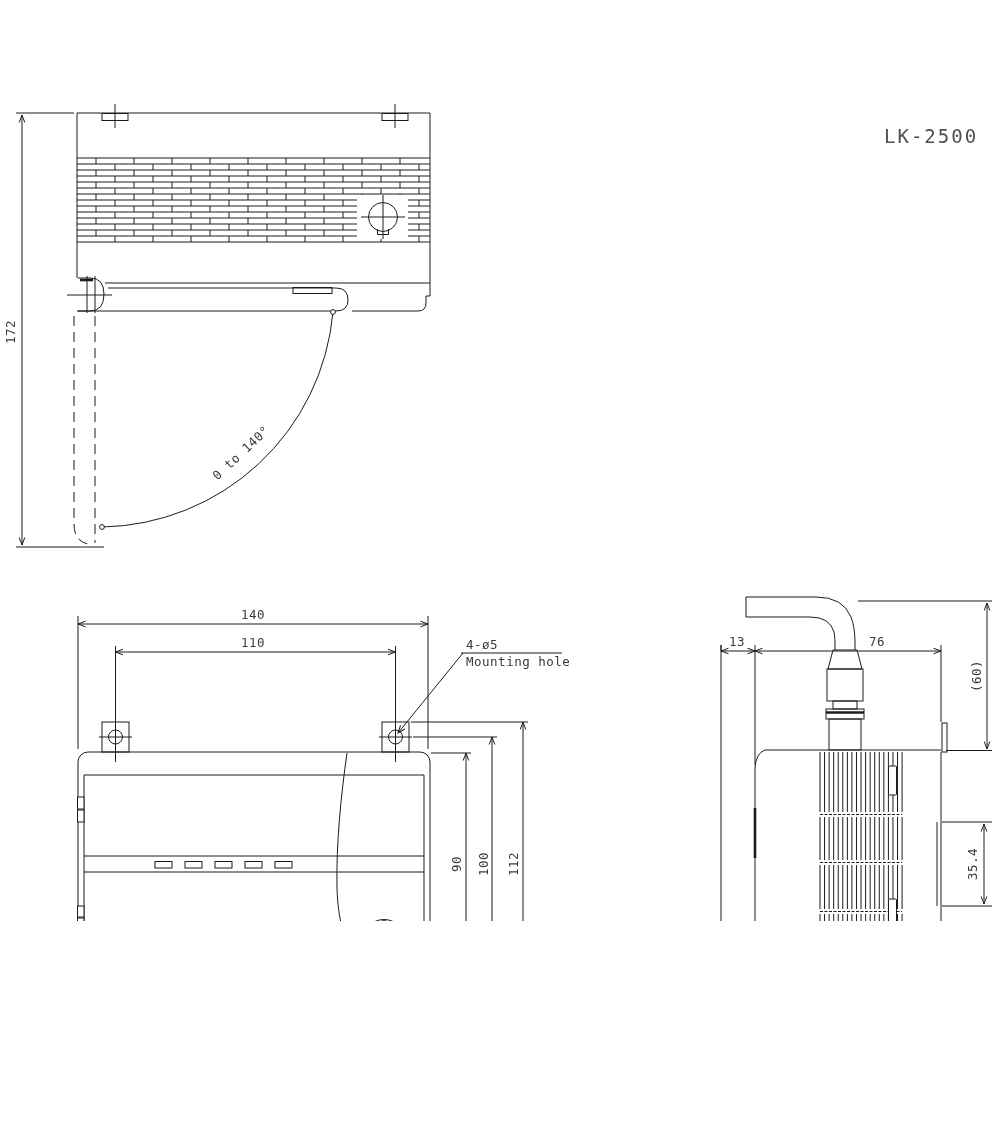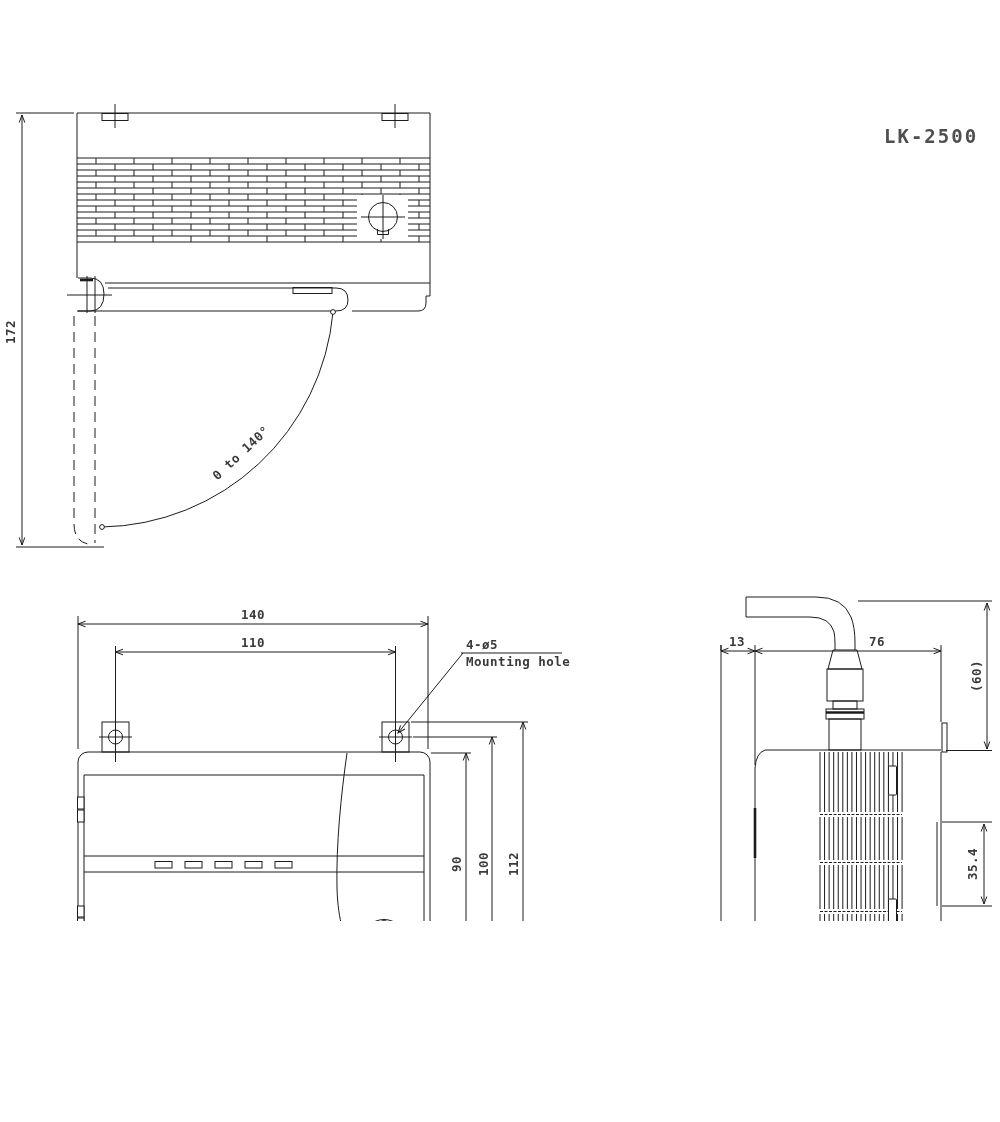--- a/index.html
+++ b/index.html
@@ -1,16 +1,16 @@
 <!DOCTYPE html>
 <html><head>
 <meta charset="utf-8">
 <style>
   html,body{margin:0;padding:0;background:#ffffff;}
-  #stage{position:relative;width:1000px;height:921px;background:#ffffff;overflow:hidden;font-weight:bold;}
+  #stage{position:relative;width:1000px;height:921px;background:#ffffff;overflow:hidden;}
   #drawing line,#drawing path,#drawing rect,#drawing circle{
     stroke:#1c1c1c;stroke-width:1;fill:none;stroke-linecap:butt;
   }
   #drawing .fw{fill:#ffffff;}
   #drawing .nost{stroke:none;}
   #drawing .thick{stroke-width:2.6;}
   #drawing .dash{stroke-dasharray:10 6;}
   #drawing .findash{stroke-dasharray:3 1.5;}
   #drawing text{
     font-family:"DejaVu Sans Mono","Liberation Mono",monospace;

